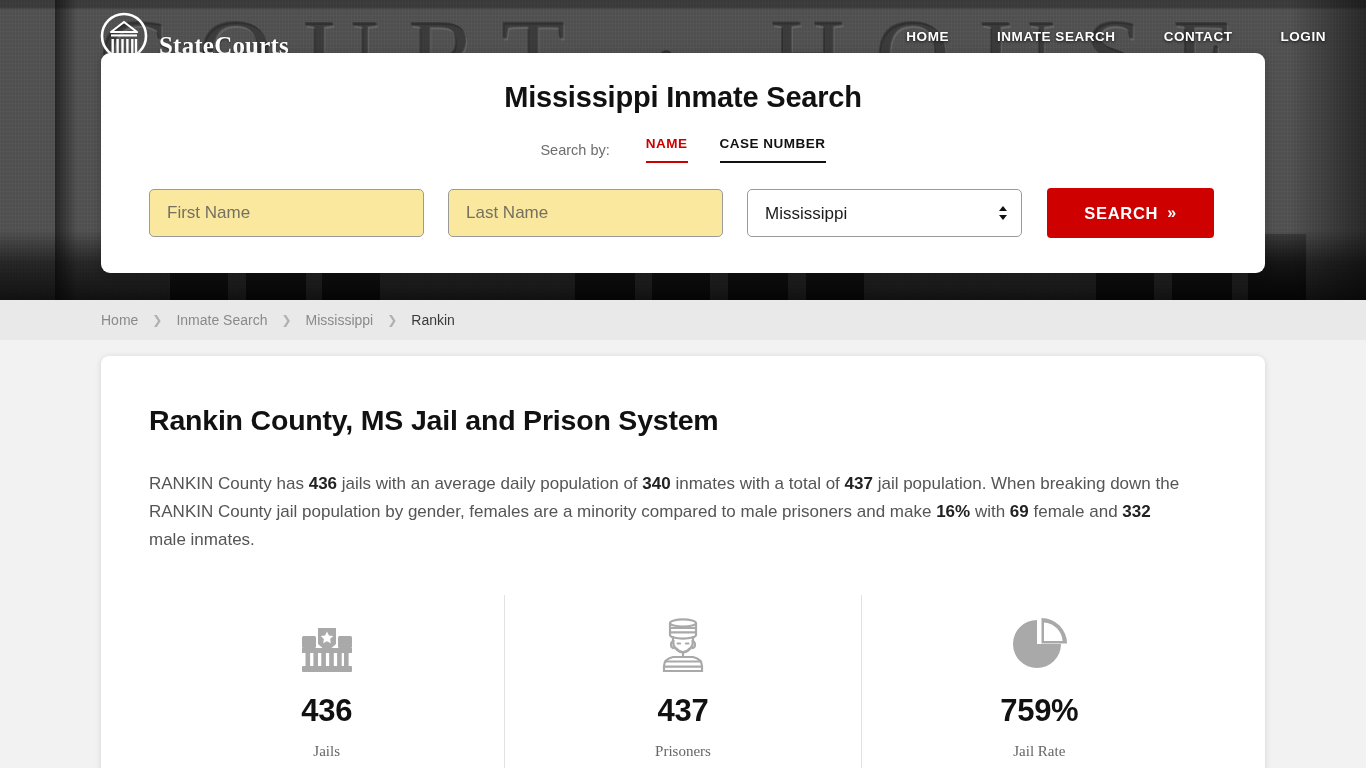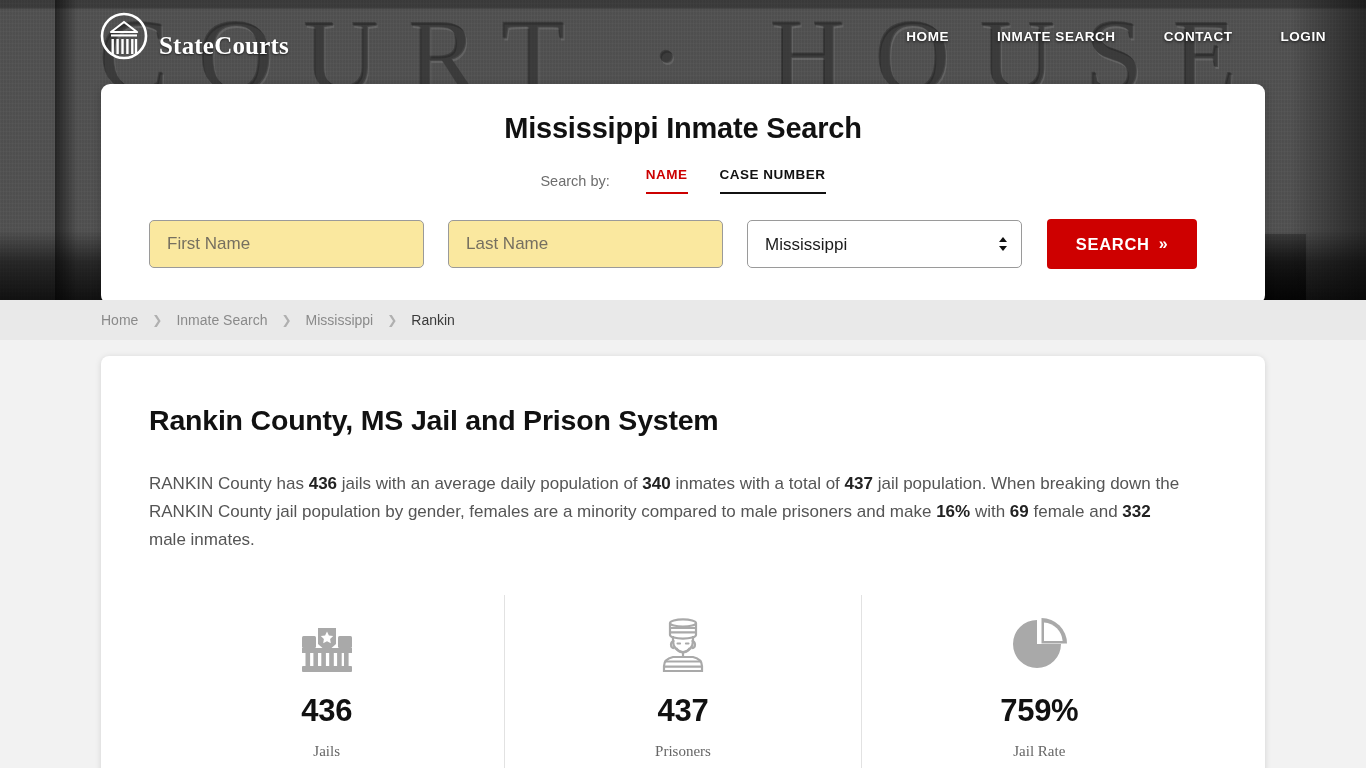--- a/index.html
+++ b/index.html
@@ -92,21 +92,21 @@
     padding:6px 24px;
     text-shadow:0 1px 3px rgba(0,0,0,.75);
     cursor:pointer;
     white-space:nowrap;
   }
   .nav-link:last-child { padding-right:0; }
 
   
   .search-card {
     position:absolute;
-    left:101px; top:84px;
+    left:101px; top:53px;
     width:1164px; height:220px;
     background:#fff;
     border-radius:9px;
     box-shadow:0 2px 10px rgba(0,0,0,.22);
     z-index:6;
     padding-top:28px;
   }
   .search-title {
     text-align:center;
     font-size:29px;
@@ -160,21 +160,21 @@
     -webkit-appearance:none; appearance:none;
     outline:none; cursor:pointer;
   }
   .sel-arrows {
     position:absolute; right:13px; top:50%;
     transform:translateY(-50%);
     pointer-events:none;
     line-height:0;
   }
   .btn-search {
-    width:150px; height:50px;
+    width:167px; height:50px;
     background:#ce0000;
     color:#fff;
     border:none; border-radius:4px;
     font-family:"Liberation Sans", sans-serif;
     font-size:16.5px; font-weight:bold;
     letter-spacing:.7px;
     cursor:pointer;
     display:flex; align-items:center; justify-content:center; gap:9px;
     margin-left:1px;
   }

